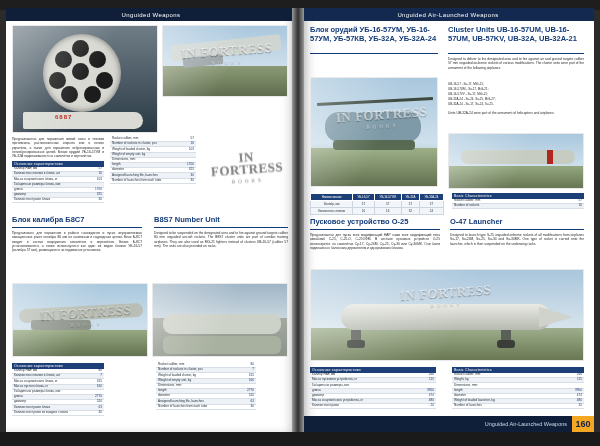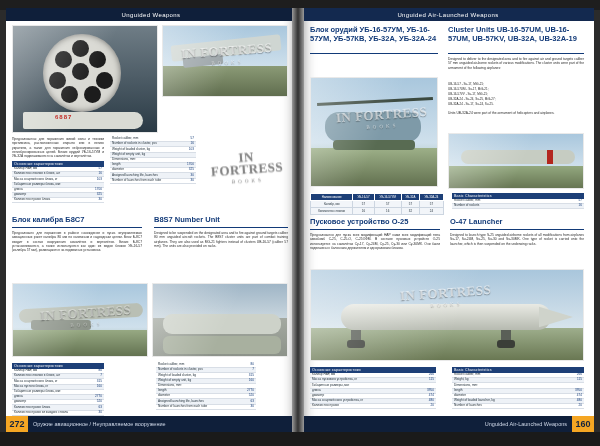--- a/index.html
+++ b/index.html
@@ -368,36 +368,32 @@
           <tr>
                 <td>Number of launches from each tube</td>
                 <td class="v">30</td>
               </tr>
         </tbody>
           </table>
       </div>
 
     </div>
 
-    <div class="footbar">
-      <div class="pn">272</div>
-      <div class="ft">Оружие авиационное / Неуправляемое вооружение</div>
-    </div>
   </div>
 
   <div class="gutter"></div>
 
   <div class="page right">
     <div class="runhead blue2">Unguided Air-Launched Weapons</div>
 
     <div class="content">
 
       <div class="heading ru" style="left:8px; top:4px; width:128px;">Блок орудий УБ-16-57УМ, УБ-16-57УМ, УБ-57КВ, УБ-32А, УБ-32А-24</div>
       <div class="rule" style="left:8px; top:32px; width:128px;"></div>
-      <div class="heading en" style="left:146px; top:4px; width:136px;">Cluster Units UB-16-57UM, UB-16-57UM, UB-57KV, UB-32A, UB-32A-19</div>
+      <div class="heading en" style="left:146px; top:4px; width:136px;">Cluster Units UB-16-57UM, UB-16-57UM, UB-57KV, UB-32A, UB-32A-21</div>
       <div class="rule" style="left:146px; top:32px; width:136px;"></div>
 
       <div class="para" style="left:146px; top:36px; width:136px;">Designed to deliver to the designated area and to fire against air and ground targets caliber 57 mm unguided air-borne rockets of various modifications. The cluster units were part of the armament of the following airplanes:</div>
 
       <div class="para sm" style="left:146px; top:62px; width:136px;">UB-16-57 - Su-17, MiG-21;</div>
       <div class="para sm" style="left:146px; top:67px; width:136px;">UB-16-57UM - Su-17, MiG-21;</div>
       <div class="para sm" style="left:146px; top:72px; width:136px;">UB-16-57VV - Su-17, MiG-21;</div>
       <div class="para sm" style="left:146px; top:77px; width:136px;">UB-32A-24 - Su-24, Su-25, MiG-27;</div>
       <div class="para sm" style="left:146px; top:82px; width:136px;">UB-32A-24 - Su-17, Su-24, Su-25.</div>
       <div class="para" style="left:146px; top:90px; width:136px;">Units UB-32A-24 were part of the armament of helicopters and airplanes.</div>

